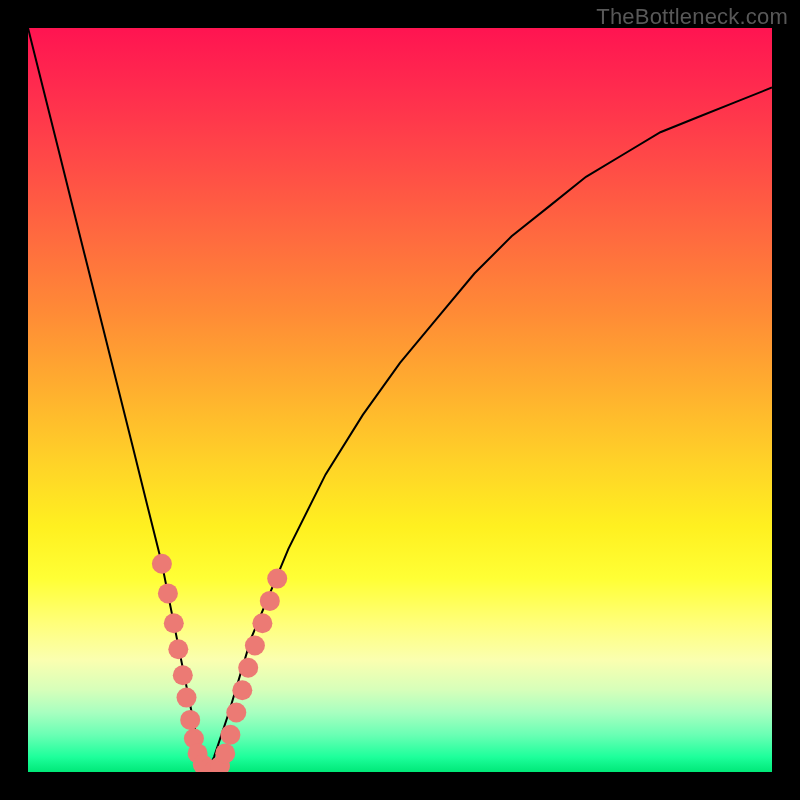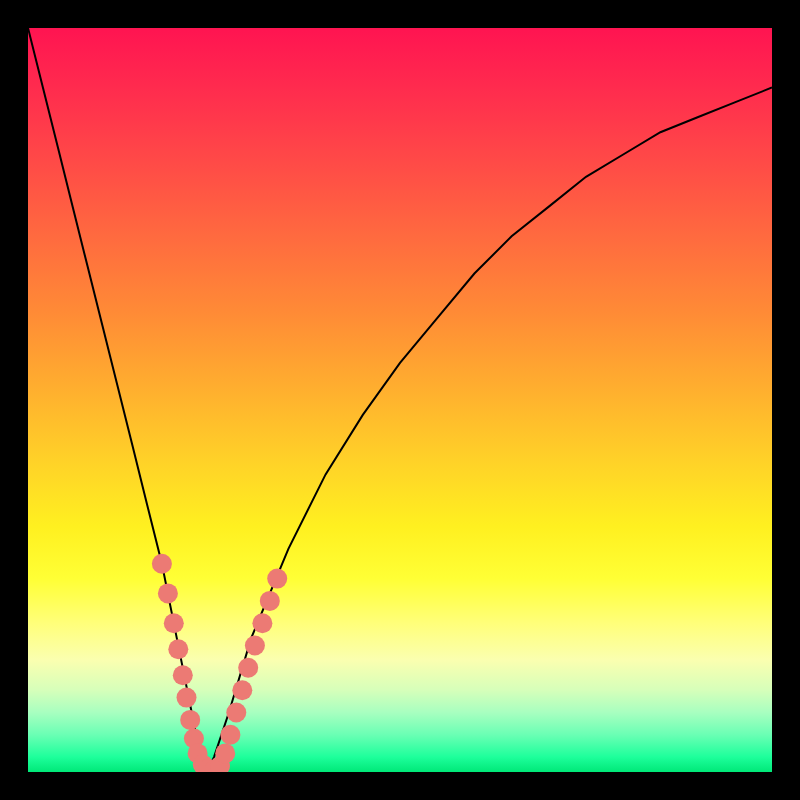--- a/index.html
+++ b/index.html
@@ -96,13 +96,14 @@
           <circle cx="214.3" cy="662.2" r="10" fill="#ec7a74"></circle>
           <circle cx="220.2" cy="639.8" r="10" fill="#ec7a74"></circle>
           <circle cx="226.9" cy="617.5" r="10" fill="#ec7a74"></circle>
           <circle cx="234.4" cy="595.2" r="10" fill="#ec7a74"></circle>
           <circle cx="241.8" cy="572.9" r="10" fill="#ec7a74"></circle>
           <circle cx="249.2" cy="550.6" r="10" fill="#ec7a74"></circle>
         </g>
     </svg>
   </div>
 
+  <div class="watermark">TheBottleneck.com</div>
 </div>
 
 </body></html>

